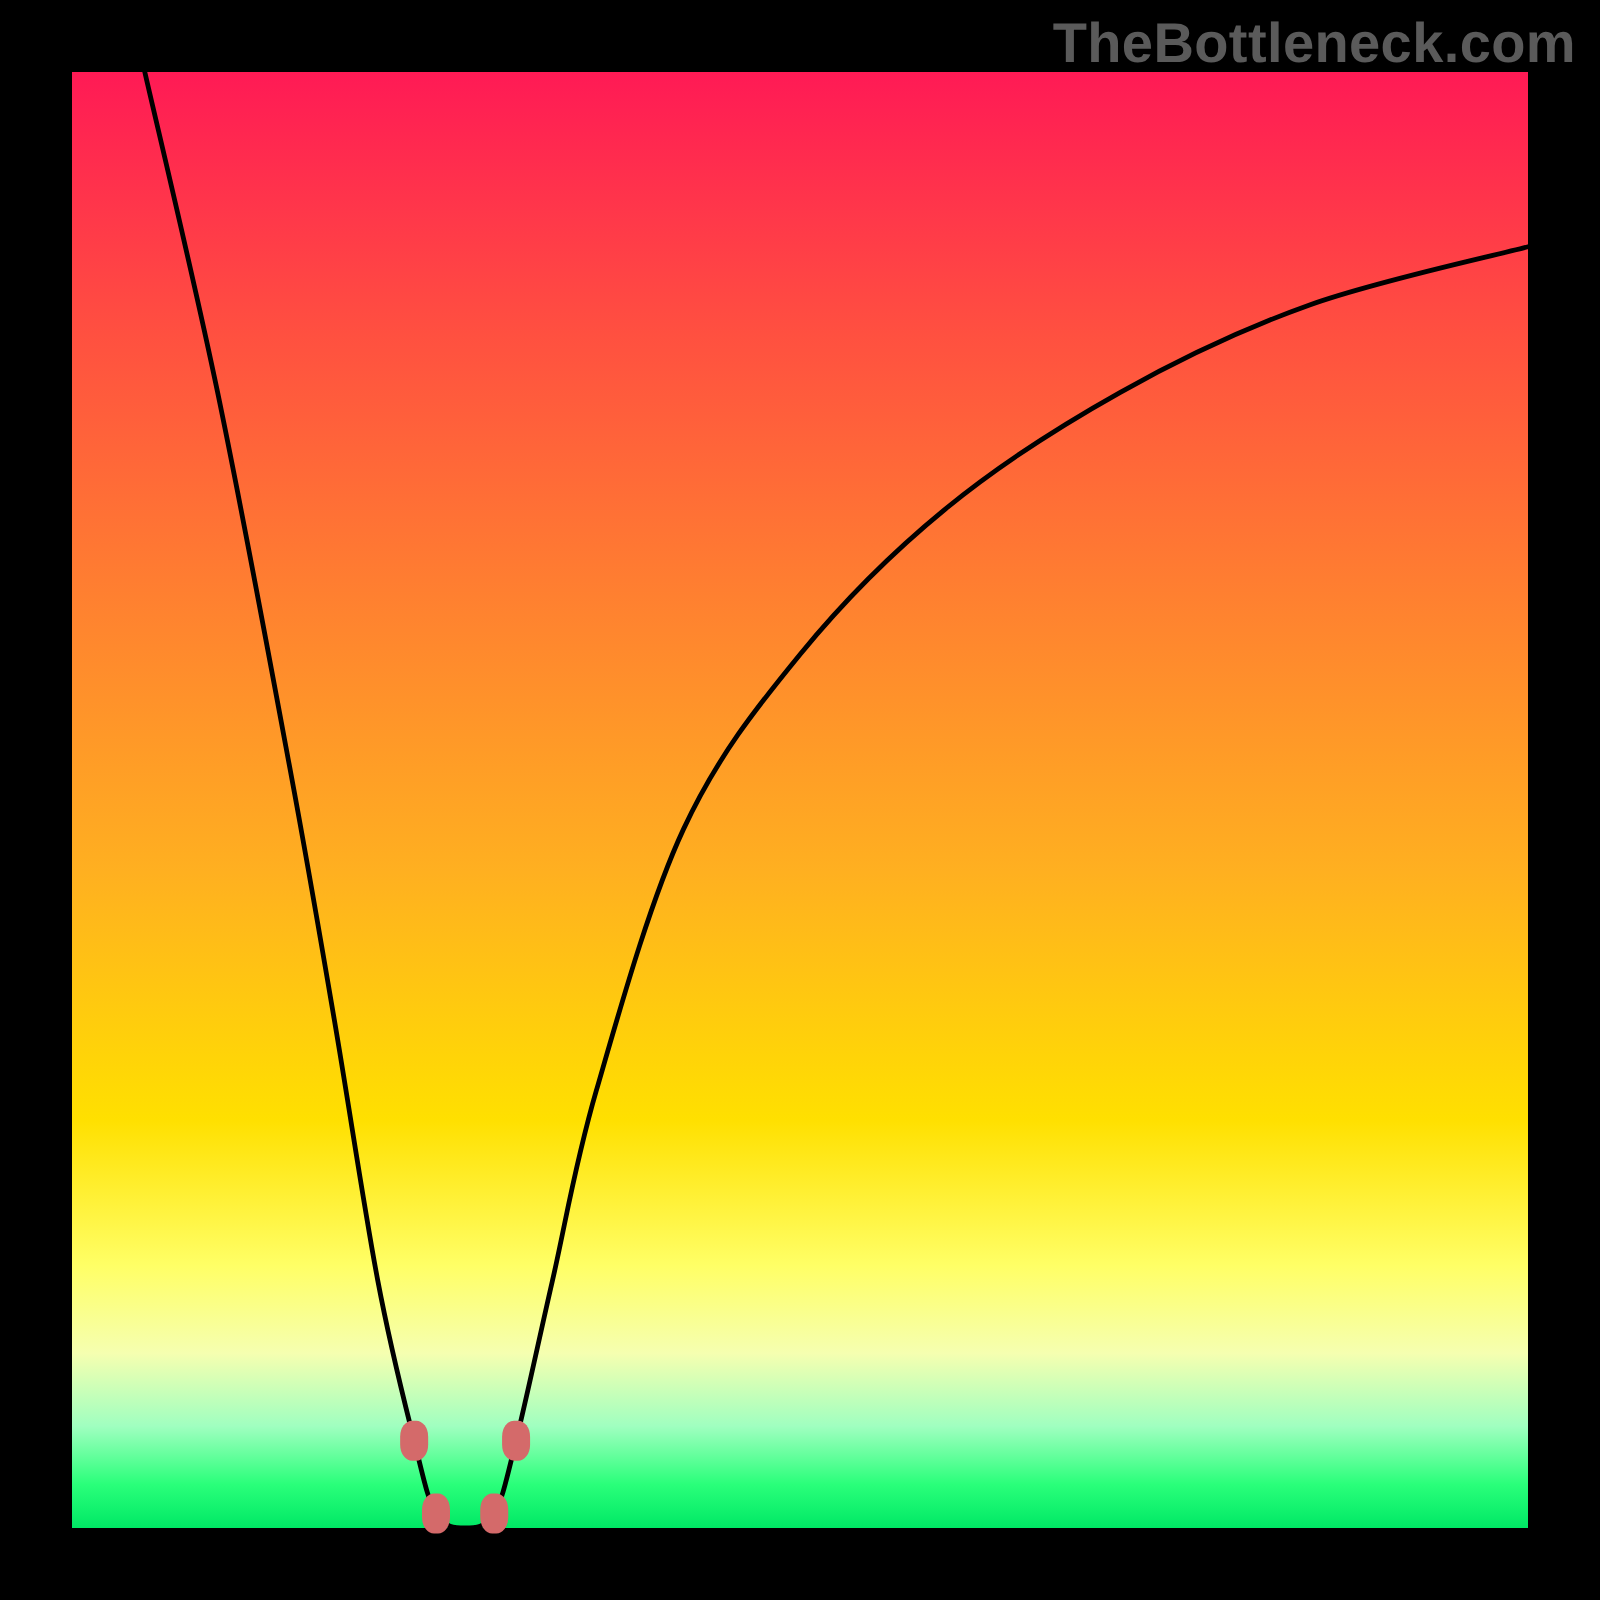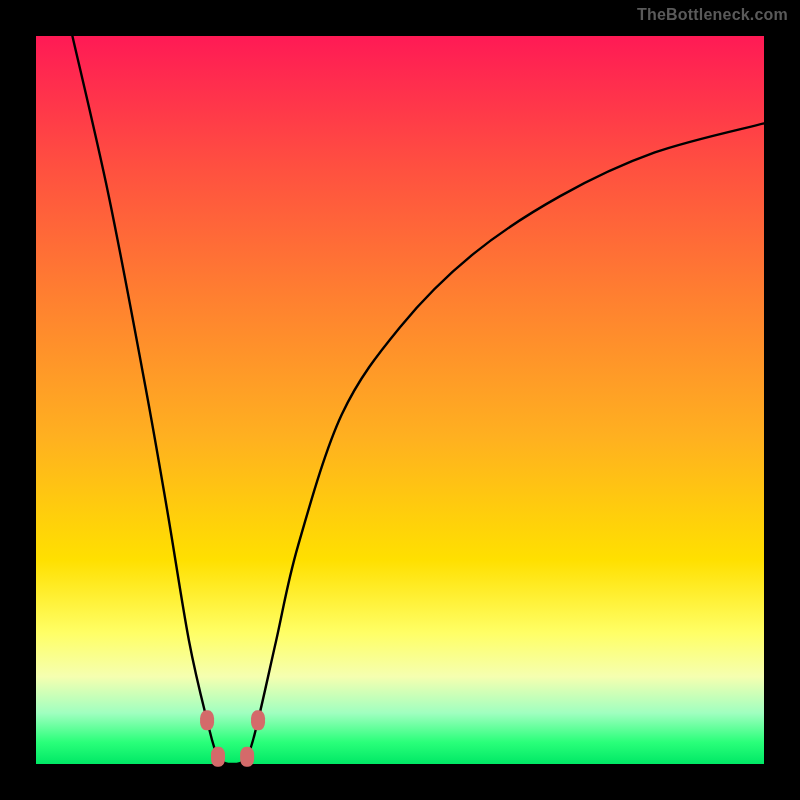--- a/index.html
+++ b/index.html
@@ -36,21 +36,21 @@
       #f5ffb0 88%,
       #a0ffc0 93%,
       #2aff7a 97%,
       #00e865 100%
     );
   }
   .watermark {
     position: absolute;
     top: 6px;
     right: 12px;
-    font-size: 16px;
+    font-size: 28px;
     font-weight: 600;
     color: #5a5a5a;
     letter-spacing: 0.2px;
     user-select: none;
   }
   svg.curve {
     position: absolute;
     left: 0;
     top: 0;
     width: 728px;

